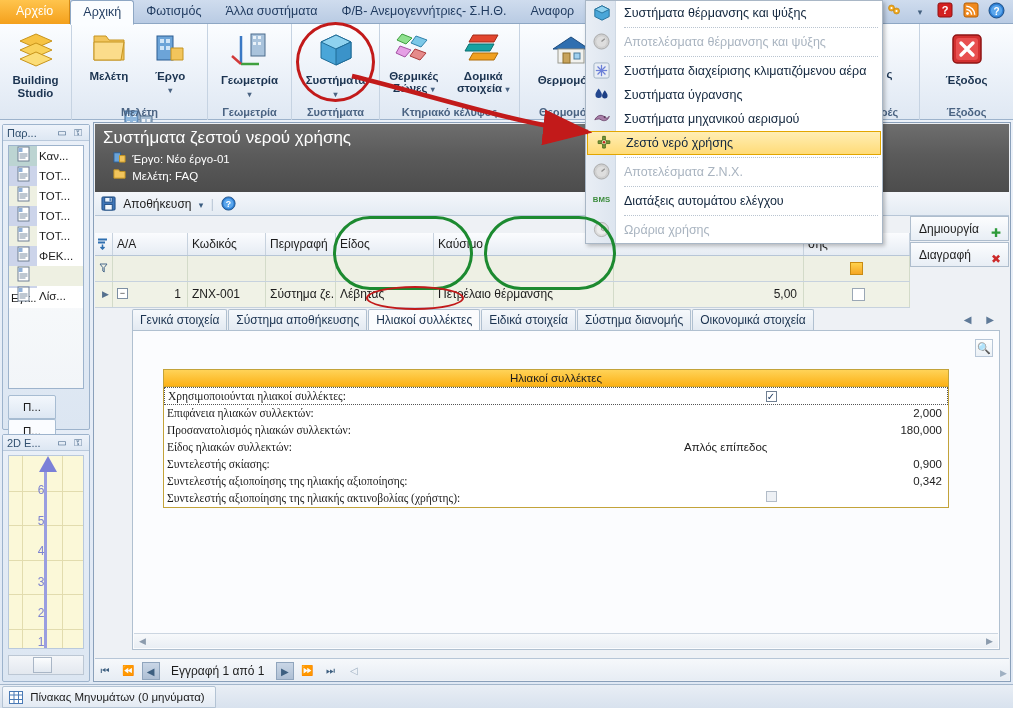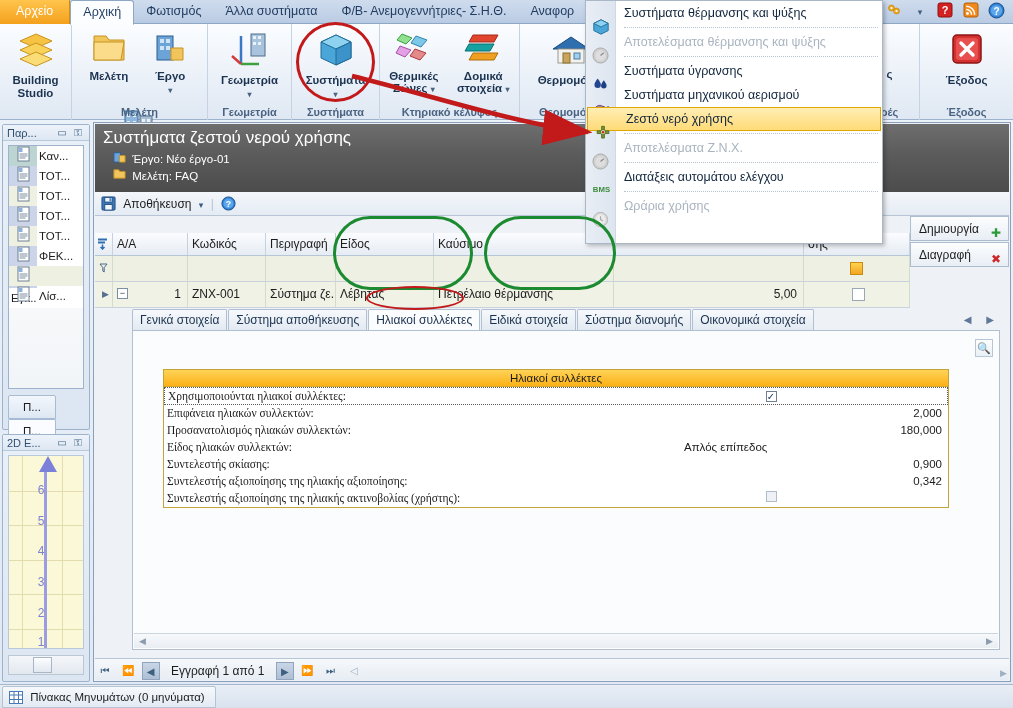--- a/index.html
+++ b/index.html
@@ -231,22 +231,22 @@
   .menu .strip { position:absolute; left:0; top:0; width:30px; bottom:0;
     background:linear-gradient(90deg,#e9eef5,#dde5ef); border-right:1px solid #cfd9e4; }
   .mi { position:relative; height:24px; line-height:24px; font-size:12.5px;
     padding-left:38px; color:#12263d; z-index:2; }
   .mi.dis { color:#a9b4c0; }
   .mi.hl {
     background:linear-gradient(180deg,#ffeeb4,#ffdb78);
     border:1px solid #e2a600; height:24px; line-height:22px;
     margin:0 1px;
   }
-  .mi .mic { position:absolute; left:6px; top:17px; width:19px; height:19px;
-    line-height:18px; font-size:14px; }
+  .mi .mic { position:absolute; left:6px; top:3px; width:19px; height:19px;
+    text-align:center; line-height:18px; font-size:14px; }
   .msep { height:1px; margin:2px 4px 2px 38px; border-top:1px dotted #b9c4d0; }
 
   
   .oval { position:absolute; border:3px solid; border-radius:50%; z-index:60; pointer-events:none;}
   .oval.red { border-color:#c21a1a; }
   .oval.green { border-color:#1c8a30; }
   svg.anno { position:absolute; left:0; top:0; width:1013px; height:708px; z-index:55; pointer-events:none; }
 </style>
 </head>
 <body>
@@ -788,20 +788,34 @@
         <svg width="17" height="17" viewBox="0 0 18 18">
             <circle cx="9" cy="9" r="8" fill="#cfcfcf" stroke="#a8a8a8"></circle>
             <circle cx="9" cy="9" r="5.5" fill="#dedede"></circle>
             <line x1="9" y1="9" x2="12.5" y2="6" stroke="#909090" stroke-width="1.4"></line>
           </svg>
       </span>
       <span>Αποτελέσματα θέρμανσης και ψύξης</span>
     </div>
     <div class="msep"></div>
 
+    <div class="mi">
+      <span class="mic">
+        <svg width="17" height="17" viewBox="0 0 18 18">
+            <rect x="1" y="1" width="16" height="16" rx="2" fill="#e8edf4" stroke="#9fb0c4"></rect>
+            <g stroke="#6b7fd8" stroke-width="1.3">
+              <line x1="9" y1="3" x2="9" y2="15"></line>
+              <line x1="3" y1="9" x2="15" y2="9"></line>
+              <line x1="4.8" y1="4.8" x2="13.2" y2="13.2"></line>
+              <line x1="13.2" y1="4.8" x2="4.8" y2="13.2"></line>
+            </g>
+          </svg>
+      </span>
+      <span>Συστήματα διαχείρισης κλιματιζόμενου αέρα</span>
+    </div>
 
     <div class="mi">
       <span class="mic">
         <svg width="17" height="18" viewBox="0 0 18 18">
             <path d="M6 2c2.4 3.2 3.4 5 3.4 6.7A3.4 3.4 0 0 1 2.6 8.7C2.6 7 3.6 5.2 6 2z" fill="#23478f"></path>
             <path d="M12.5 4c2 2.7 2.9 4.3 2.9 5.7a2.9 2.9 0 0 1-5.8 0c0-1.4.9-3 2.9-5.7z" fill="#1d3f84"></path>
           </svg>
       </span>
       <span>Συστήματα ύγρανσης</span>
     </div>

